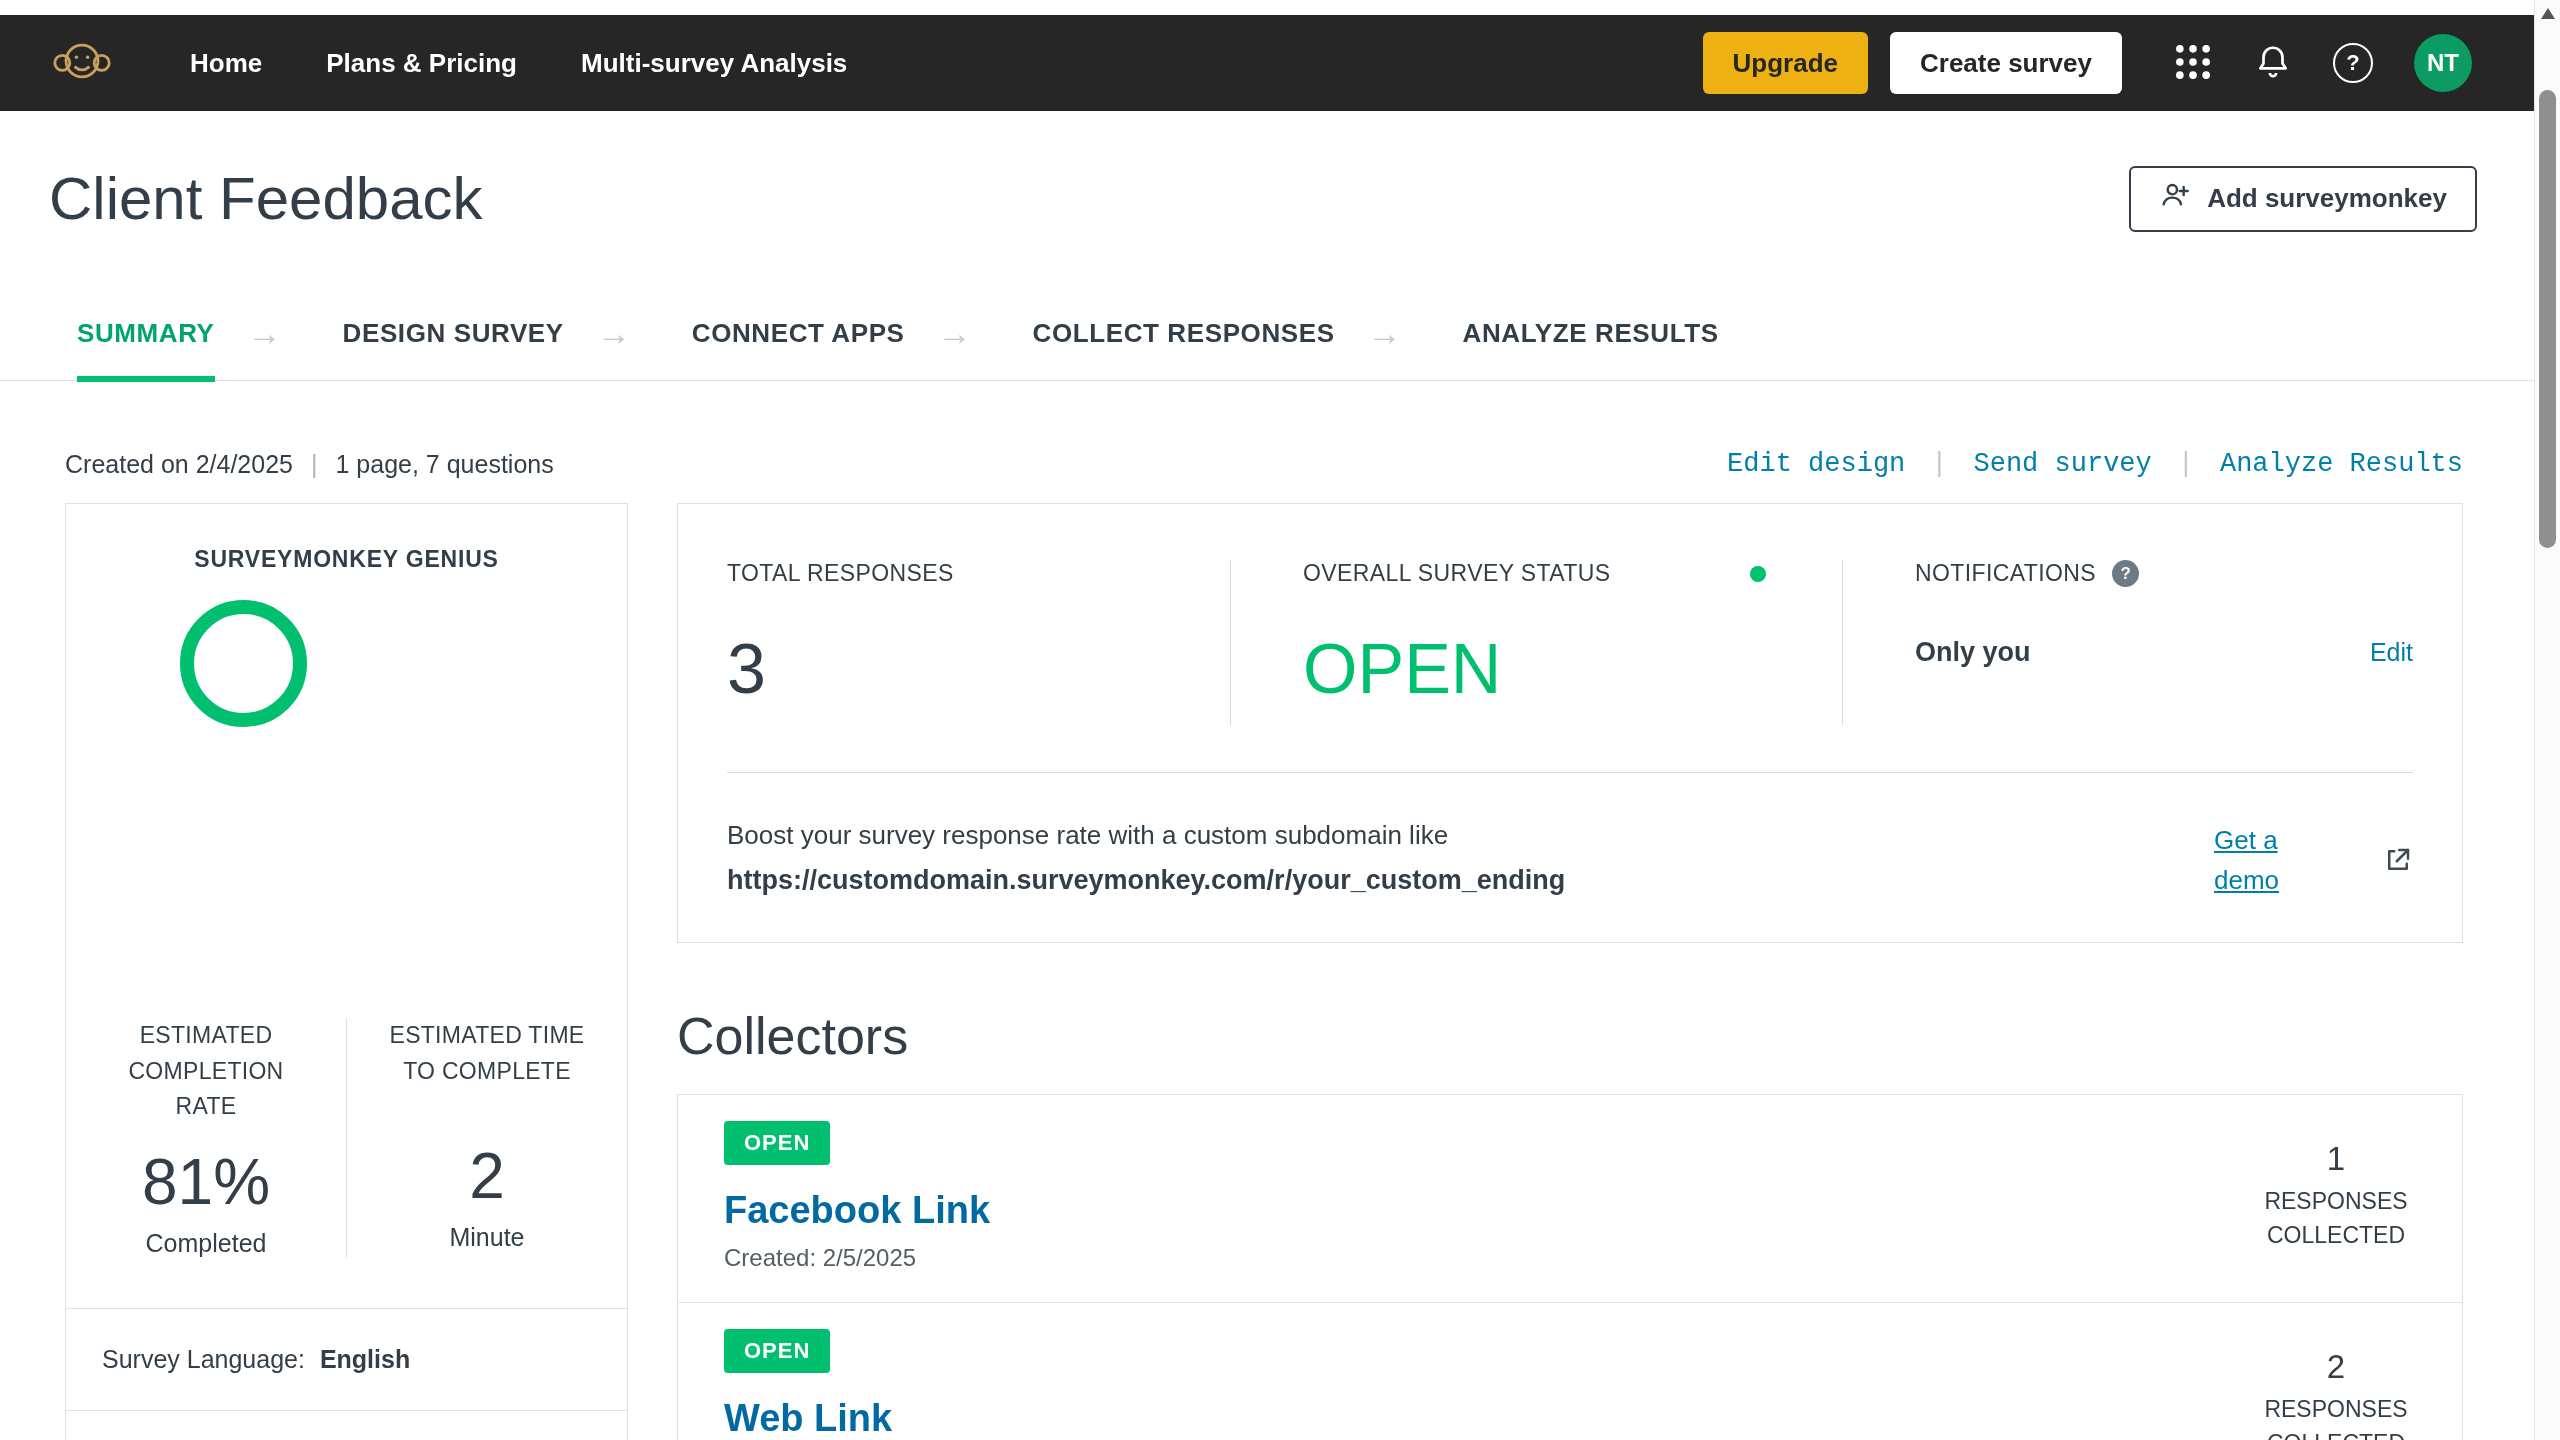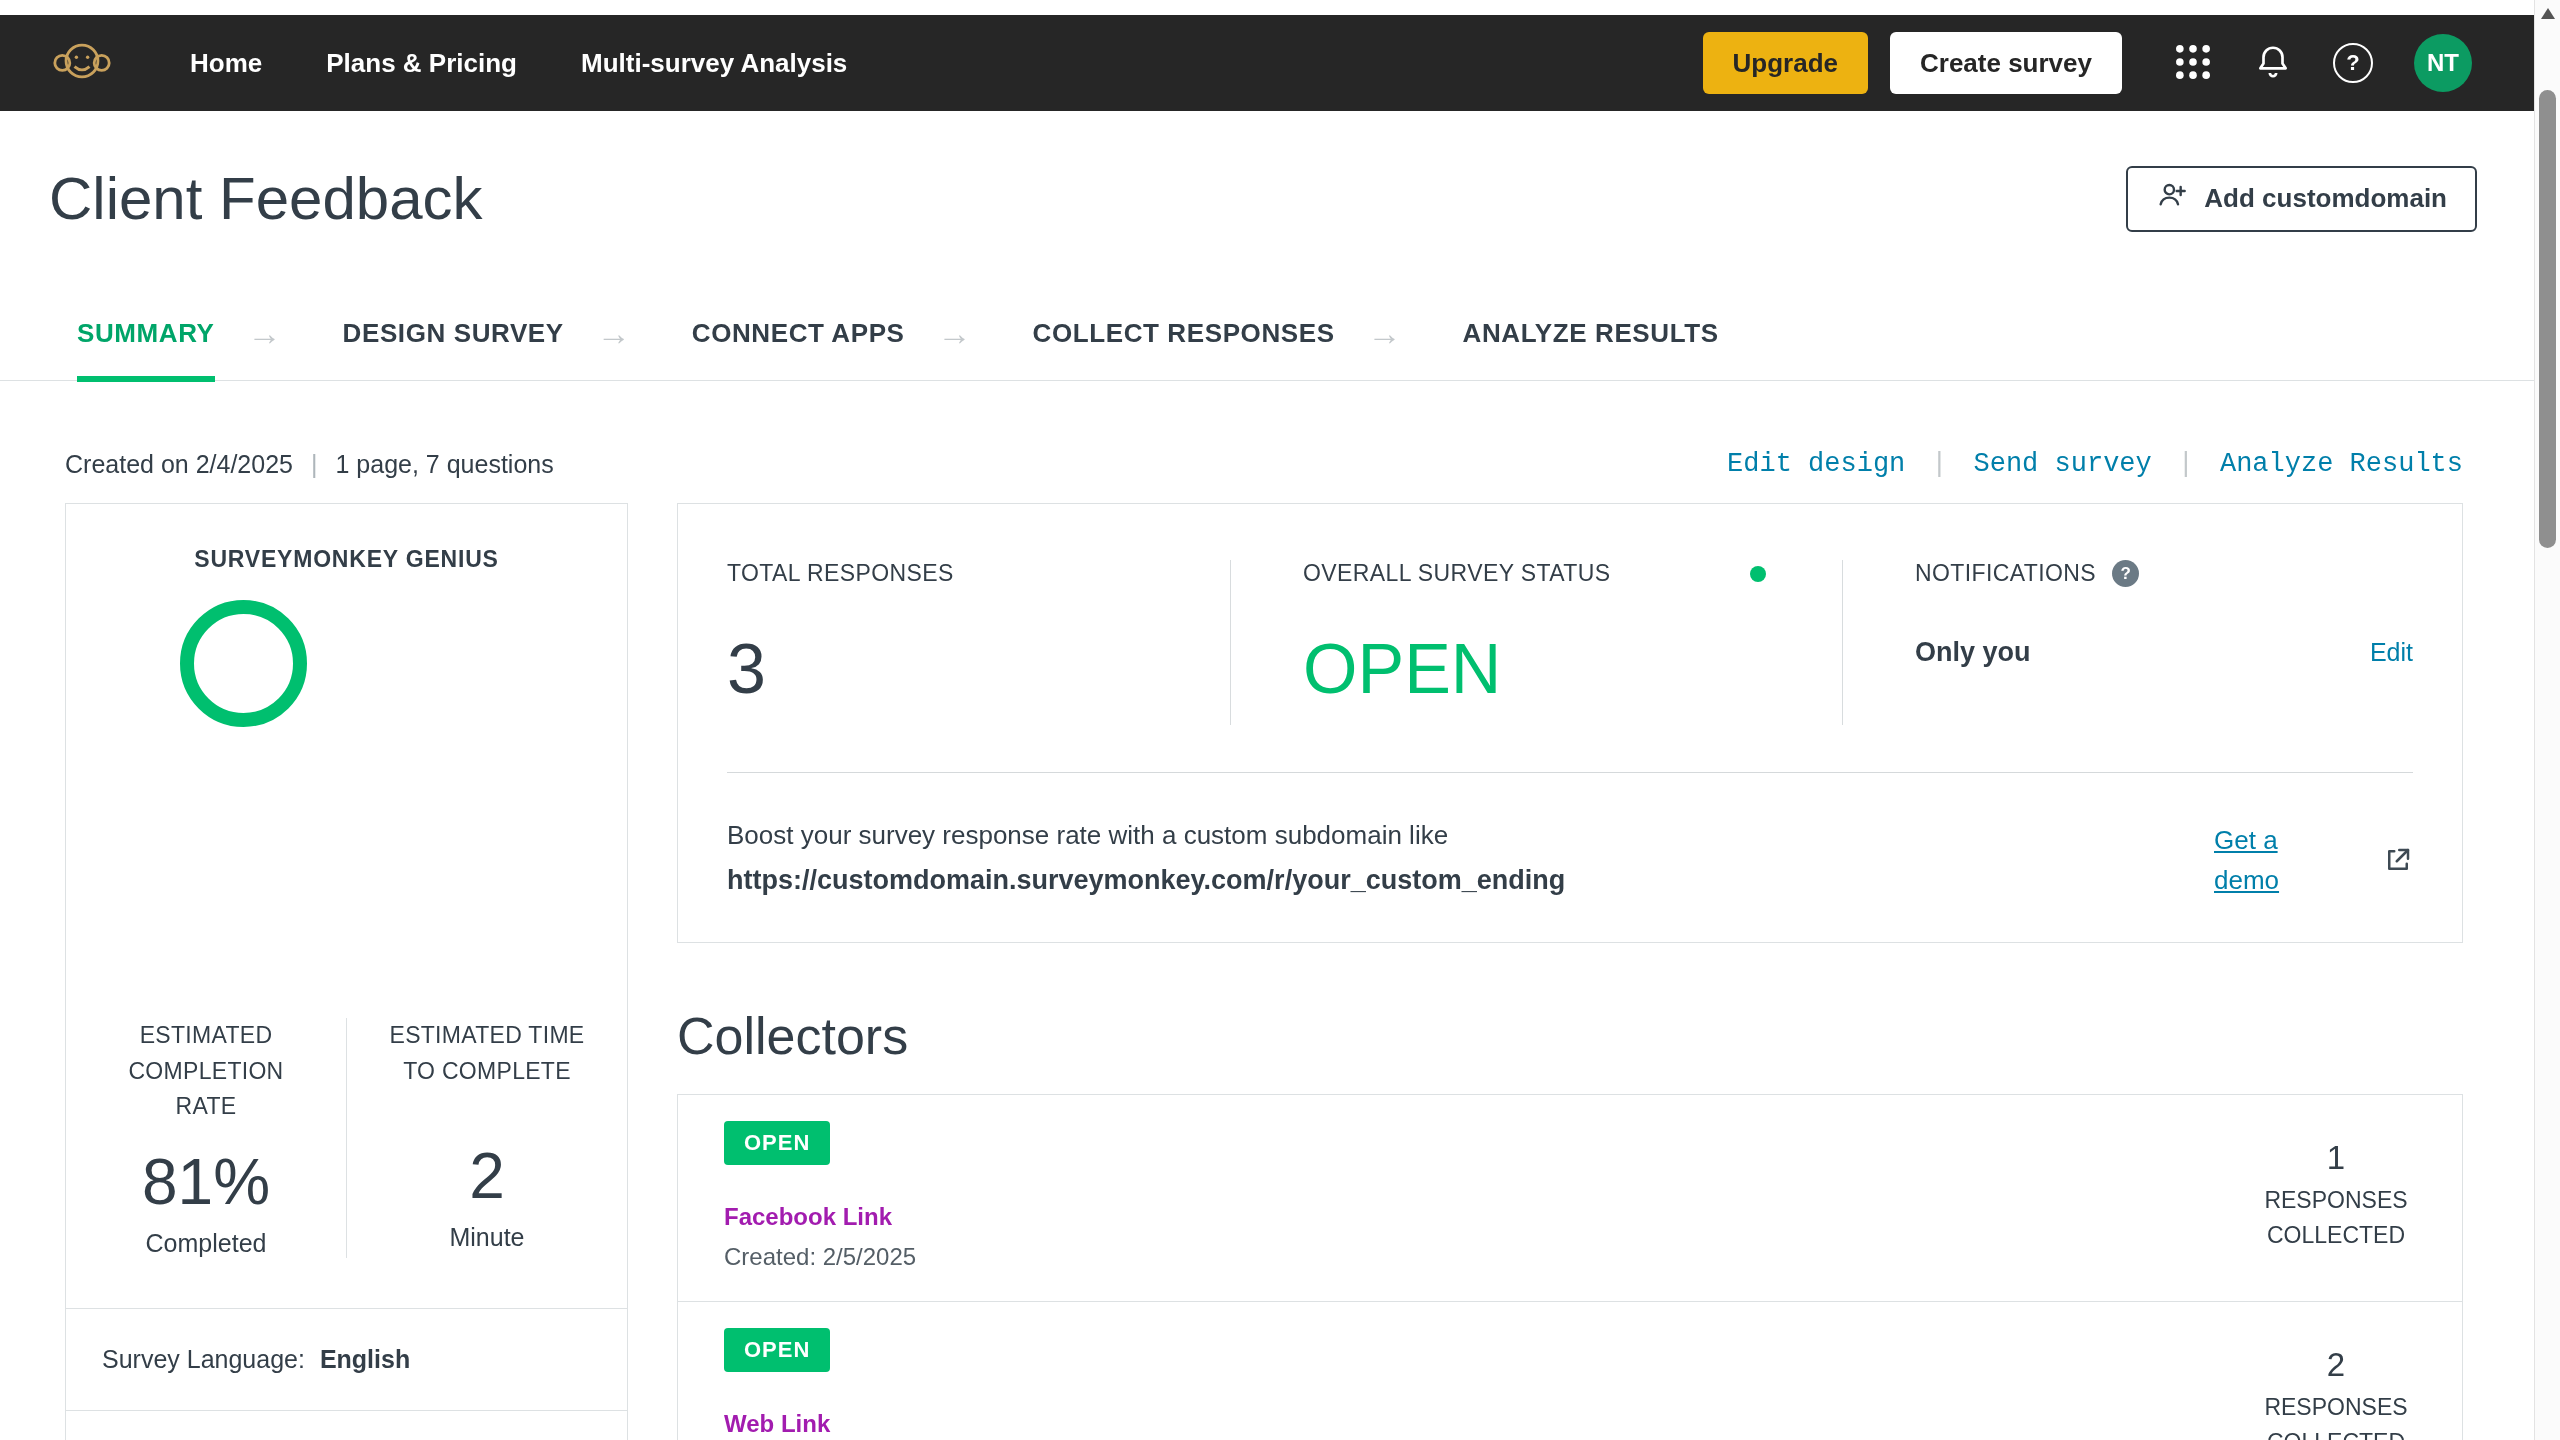--- a/index.html
+++ b/index.html
@@ -81,21 +81,21 @@
   .sub-url { font-size:27px; font-weight:700; margin-top:14px; }
   .demo-wrap { display:flex; align-items:center; gap:77px; }
   .demo-link { display:inline-block; width:92px; font-size:26px; line-height:1.55; color:#007FAA; text-decoration:underline; cursor:pointer; }
   .ext-icon { display:inline-flex; cursor:pointer; }
 
   .collectors-title { margin-top:63px; font-size:52px; font-weight:400; color:#333E48; }
   .collectors-card { border:1px solid #DDE1E3; background:#fff; margin-top:28px; }
   .collector-row { display:flex; justify-content:space-between; align-items:center; padding:26px 46px 30px; }
   .collector-row + .collector-row { border-top:1px solid #DDE1E3; }
   .badge { display:inline-block; background:#00BF6F; color:#fff; font-size:22px; font-weight:700; letter-spacing:1px; padding:9px 20px; border-radius:4px; }
-  .c-name { display:block; margin-top:38px; font-size:24px; font-weight:700; color:#a21caf; text-decoration:none; cursor:pointer; }
+  .c-name { display:block; margin-top:24px; font-size:38px; font-weight:700; color:#0369a1; text-decoration:none; cursor:pointer; }
   .c-created { margin-top:12px; font-size:24px; color:#545E66; }
   .c-right { text-align:center; width:160px; }
   .c-count { font-size:33px; font-weight:400; color:#333E48; }
   .c-resp-label { margin-top:6px; font-size:23px; line-height:1.5; color:#333E48; }
 
   
   .scrollbar { position:absolute; top:0; right:0; width:26px; height:1440px; background:#FBFBFB; border-left:1px solid #E3E3E3; z-index:50; }
   .scroll-up { position:absolute; top:8px; left:50%; transform:translateX(-50%); width:0; height:0; border-left:7px solid transparent; border-right:7px solid transparent; border-bottom:11px solid #555555; cursor:pointer; }
   .scroll-thumb { position:absolute; top:90px; left:4px; width:17px; height:458px; background:#8F8F8F; border-radius:9px; cursor:pointer; }
 </style>
@@ -159,21 +159,21 @@
     <h1 class="page-title">Client Feedback</h1>
     <button class="btn-collab">
       <span>
         <svg width="32" height="32" viewBox="0 0 24 24" fill="none" stroke="#333E48" stroke-width="1.8" stroke-linecap="round">
           <circle cx="10" cy="8" r="3.5"></circle>
           <path d="M3.5 19c.8-3.4 3.4-5 6.5-5s5.7 1.6 6.5 5"></path>
           <path d="M18.5 6v6"></path>
             <path d="M15.5 9h6"></path>
         </svg>
       </span>
-      <span>Add customdomain</span>
+      <span>Add surveymonkey</span>
     </button>
   </section>
 
   <nav class="steps">
     <a class="step active">SUMMARY</a>
     <span class="step-arrow">→</span>
     <a class="step">DESIGN SURVEY</a>
     <span class="step-arrow">→</span>
     <a class="step">CONNECT APPS</a>
     <span class="step-arrow">→</span>

